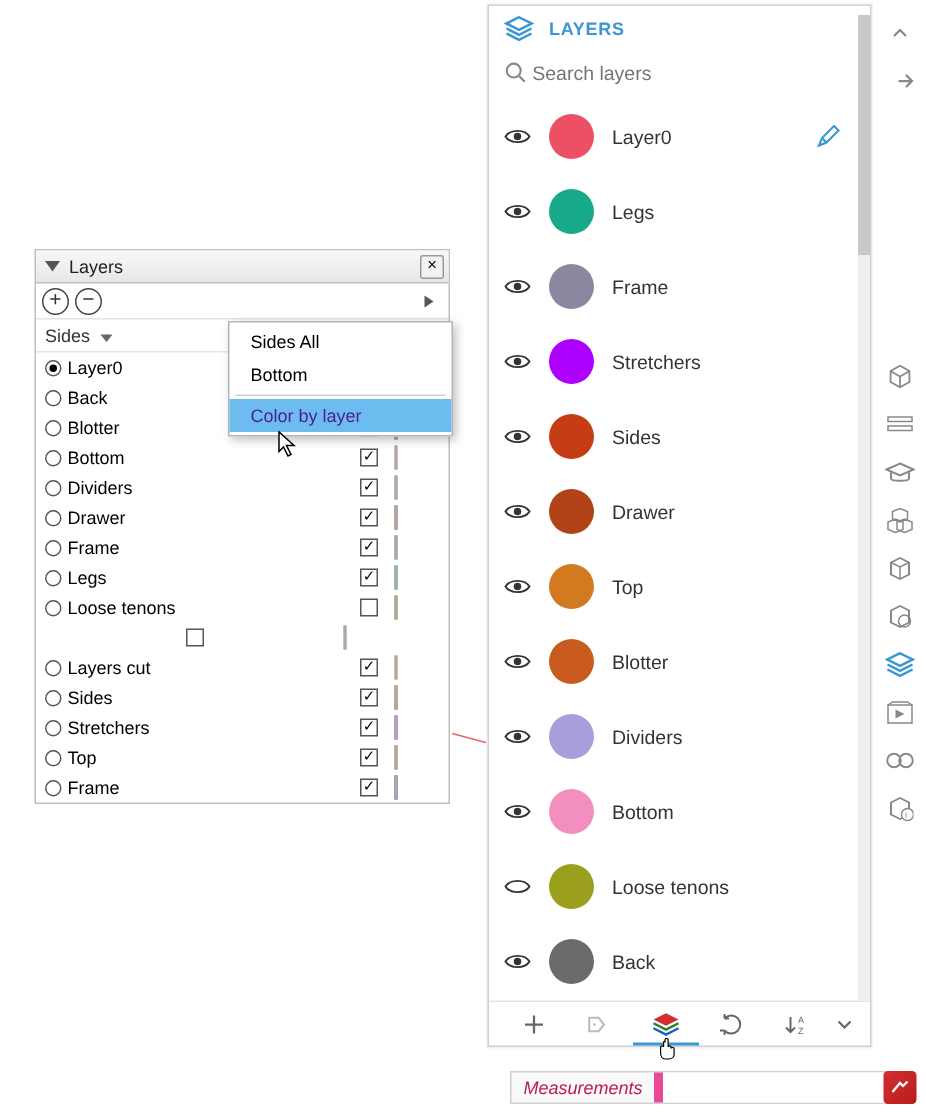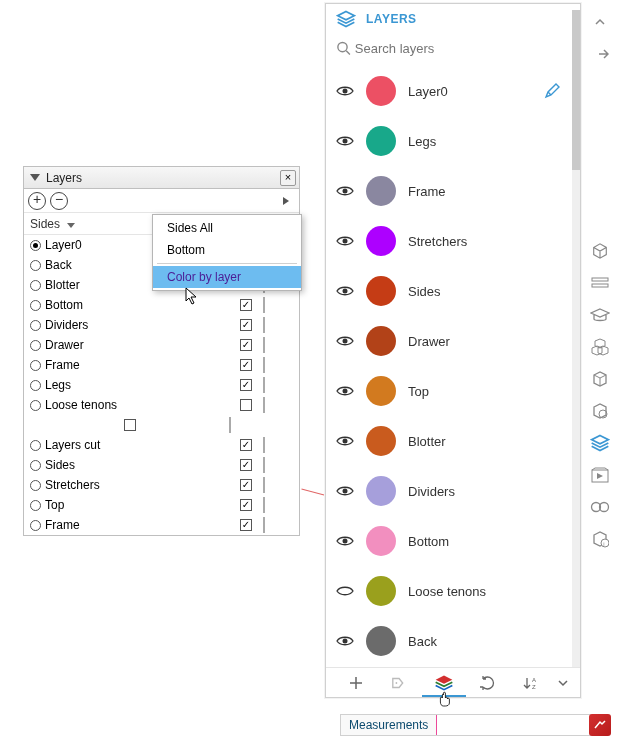--- a/index.html
+++ b/index.html
@@ -270,24 +270,25 @@
     bottom: 6px;
     width: 268px;
     height: 22px;
     display:flex;
     align-items:center;
     border: 1px solid #d0d0d0;
     background:#f9f9f9;
   }
   .measure .label {
     padding: 0 8px;
-    border-right:1px solid #ec4899;
+    border-right:6px solid #ec4899;
     height:100%;
     display:flex;align-items:center;
-    color:#0c4a6e;
+    color:#be185d;
+    font-style:italic;
   }
   .measure input {
     flex:1; border:none; outline:none; height:100%;
     padding: 0 4px; background:#fff;
   }
   .sk-logo {
     position:absolute; right:6px; bottom:6px;
     width:22px; height:22px;
     background: linear-gradient(135deg,#d32f2f,#b71c1c);
     border-radius:3px;

